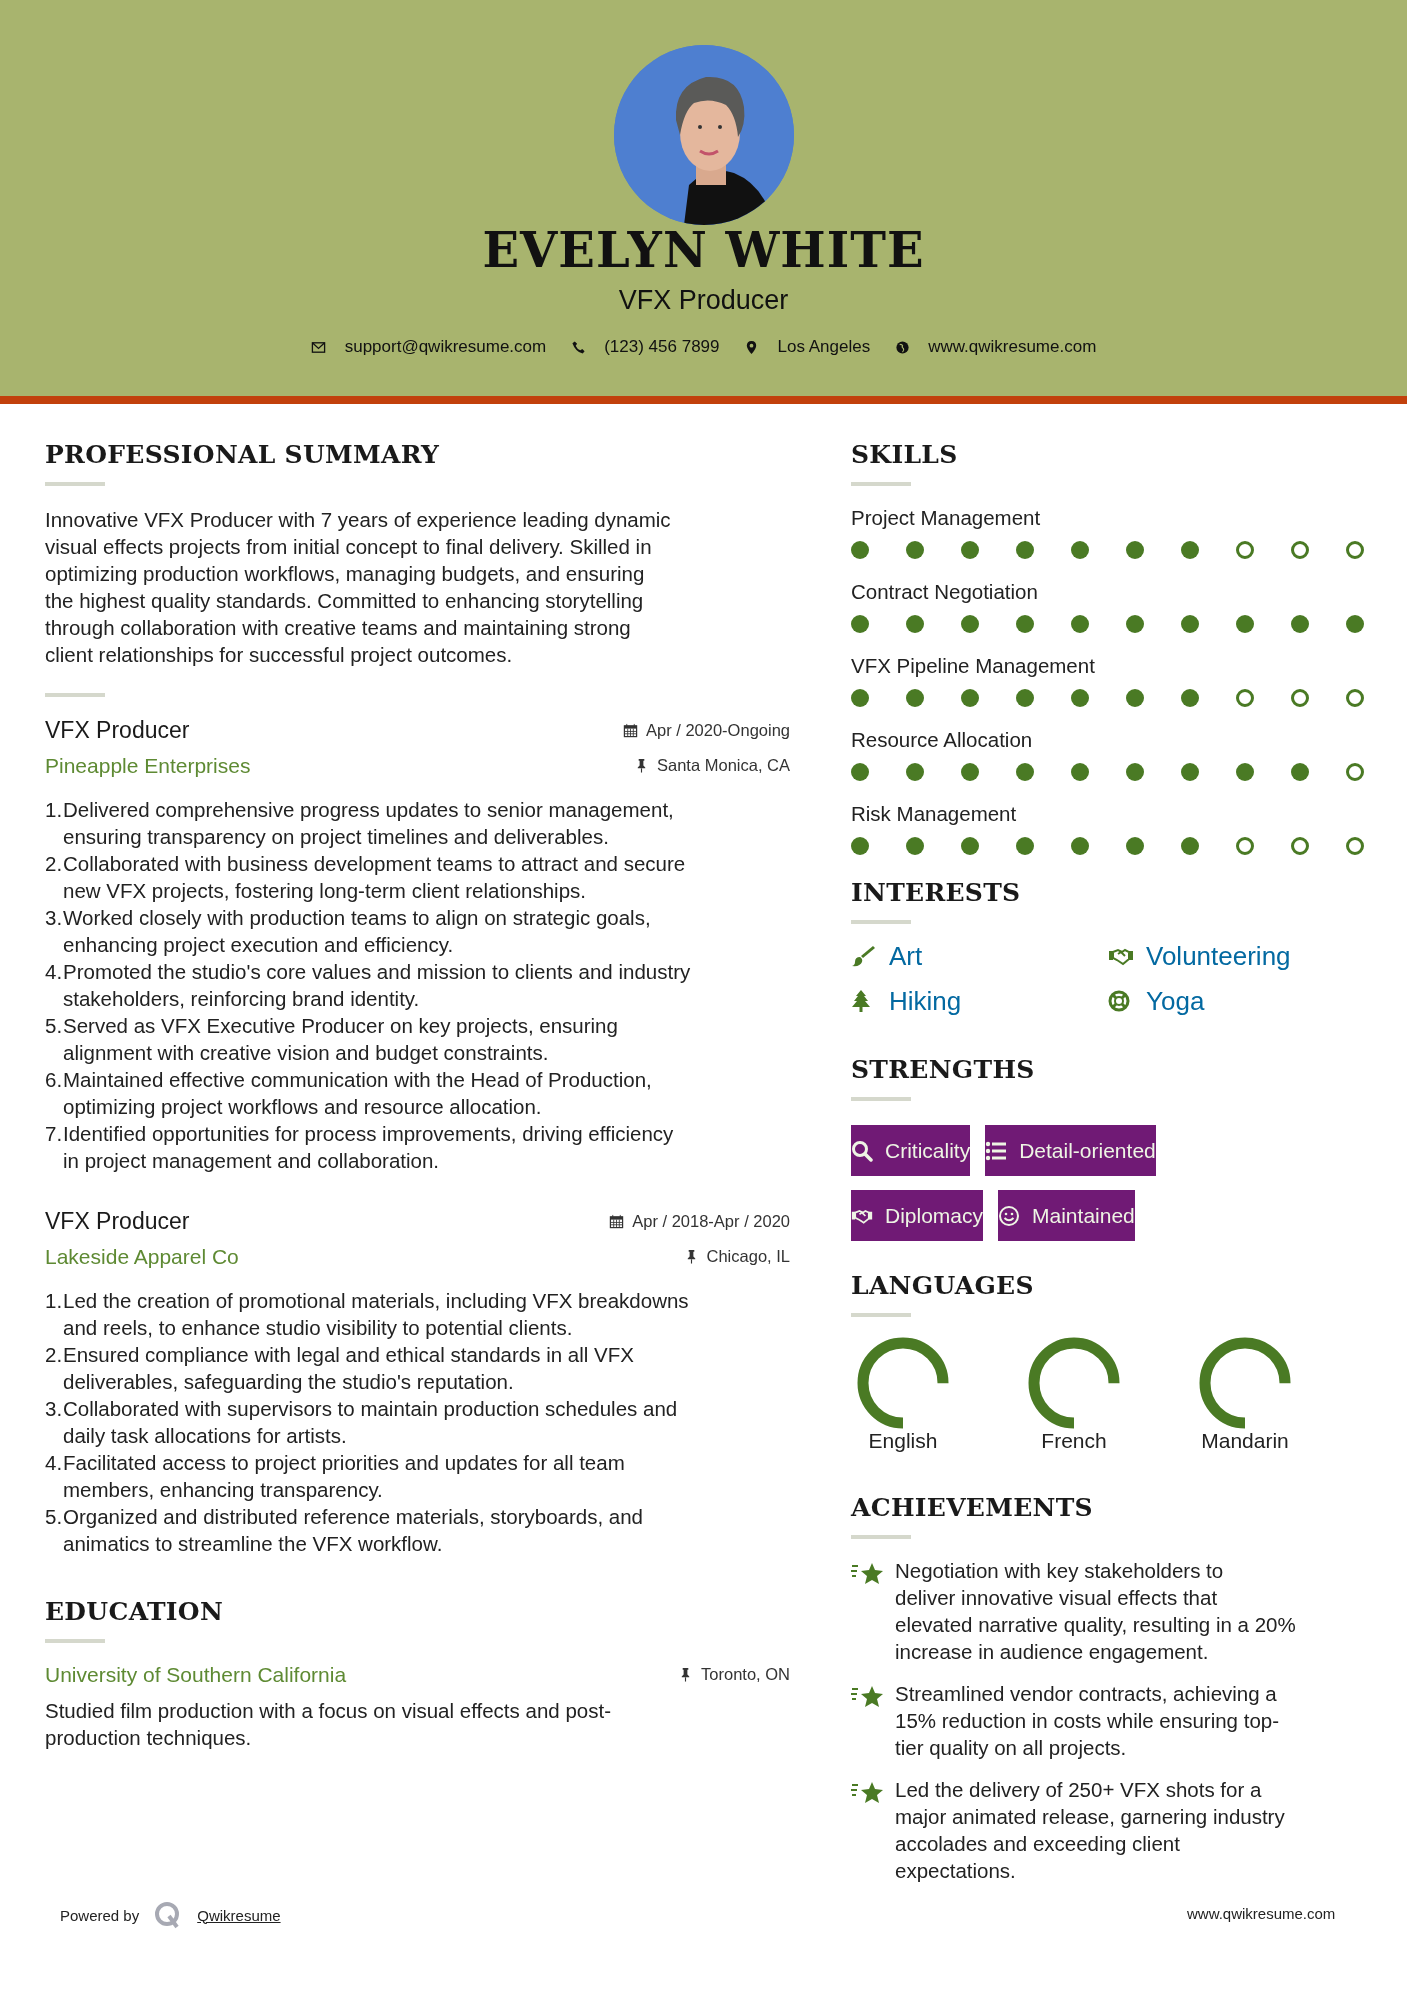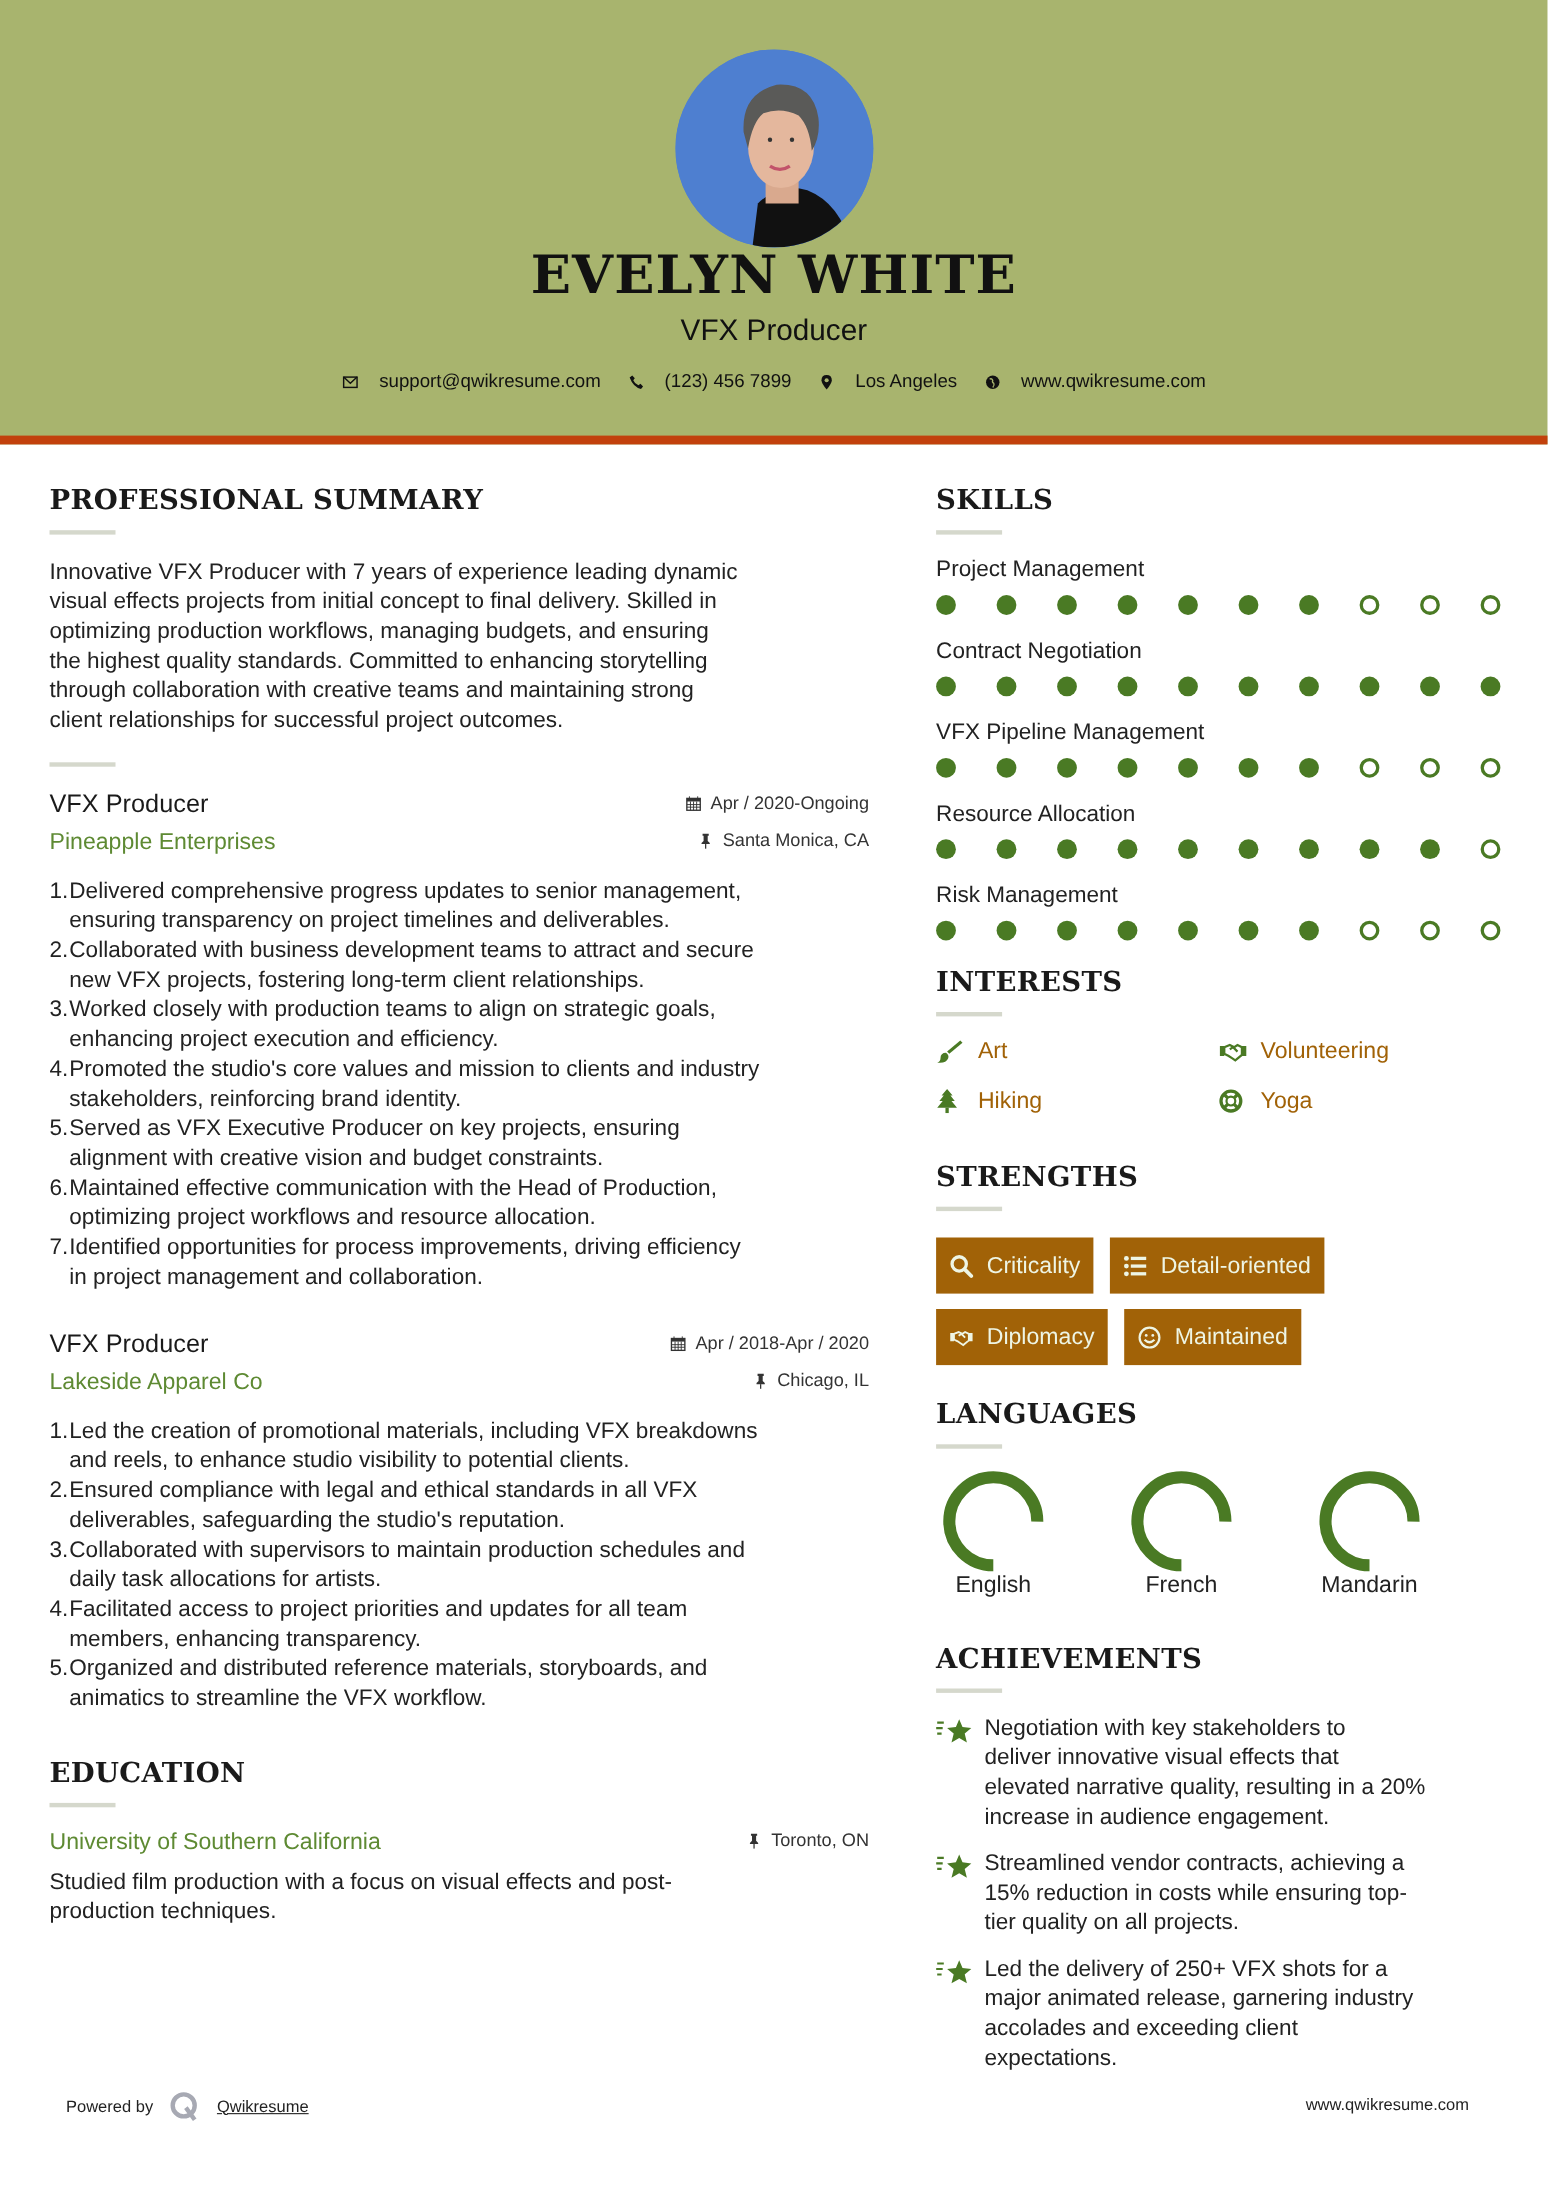--- a/index.html
+++ b/index.html
@@ -39,26 +39,26 @@
   ol.bullets li .num { width: 18px; flex-shrink: 0; }
 
   .skill { margin-top: 0; }
   .skill-name { font-family: "Liberation Sans", sans-serif; font-size: 20.5px; color: #222; height: 28px; line-height: 28px; }
   .dots { display: flex; height: 46px; align-items: center; padding-bottom: 10px; }
   .dot { width: 18px; height: 18px; border-radius: 50%; margin-right: 37px; }
   .dot.on { background: #4a7a24; }
   .dot.off { background: #fff; border: 3px solid #4a7a24; }
 
   .interests { display: grid; grid-template-columns: 257px 250px; row-gap: 17px; margin-top: 18px; }
-  .interest { display: flex; align-items: center; font-family: "Liberation Sans", sans-serif; font-size: 21px; color: #a16207; height: 28px; }
+  .interest { display: flex; align-items: center; font-family: "Liberation Sans", sans-serif; font-size: 26px; color: #0369a1; height: 28px; }
   .interest .ic { width: 28px; height: 24px; margin-right: 10px; display: inline-flex; align-items: center; }
   .interest .ic svg { width: 26px; height: 22px; }
 
   .chips { display: flex; flex-wrap: wrap; margin-top: 24px; width: 460px; }
-  .chip { background: #a16207; color: #eef5e4; font-family: "Liberation Sans", sans-serif; font-size: 21px; height: 51px; display: flex; align-items: center; padding: 0 12px; margin-right: 15px; margin-bottom: 14px; }
+  .chip { background: #701a75; color: #eef5e4; font-family: "Liberation Sans", sans-serif; font-size: 21px; height: 51px; display: flex; align-items: center; padding: 0 0; margin-right: 15px; margin-bottom: 14px; }
   .chip .ic { width: 24px; height: 22px; margin-right: 10px; display: inline-flex; align-items: center; }
   .chip .ic svg { width: 22px; height: 22px; }
 
   .langs { display: flex; margin-top: 20px; }
   .lang { width: 171px; display: flex; flex-direction: column; align-items: flex-start; }
   .lang svg { width: 92px; height: 92px; margin-left: 6px; }
   .lang-name { font-family: Liberation Sans, sans-serif; font-size: 21px; color: #222; width: 104px; text-align: center; }
 
   .ach { display: flex; margin-top: 0; }
   .ach .ic { width: 44px; flex-shrink: 0; padding-top: 3px; }

